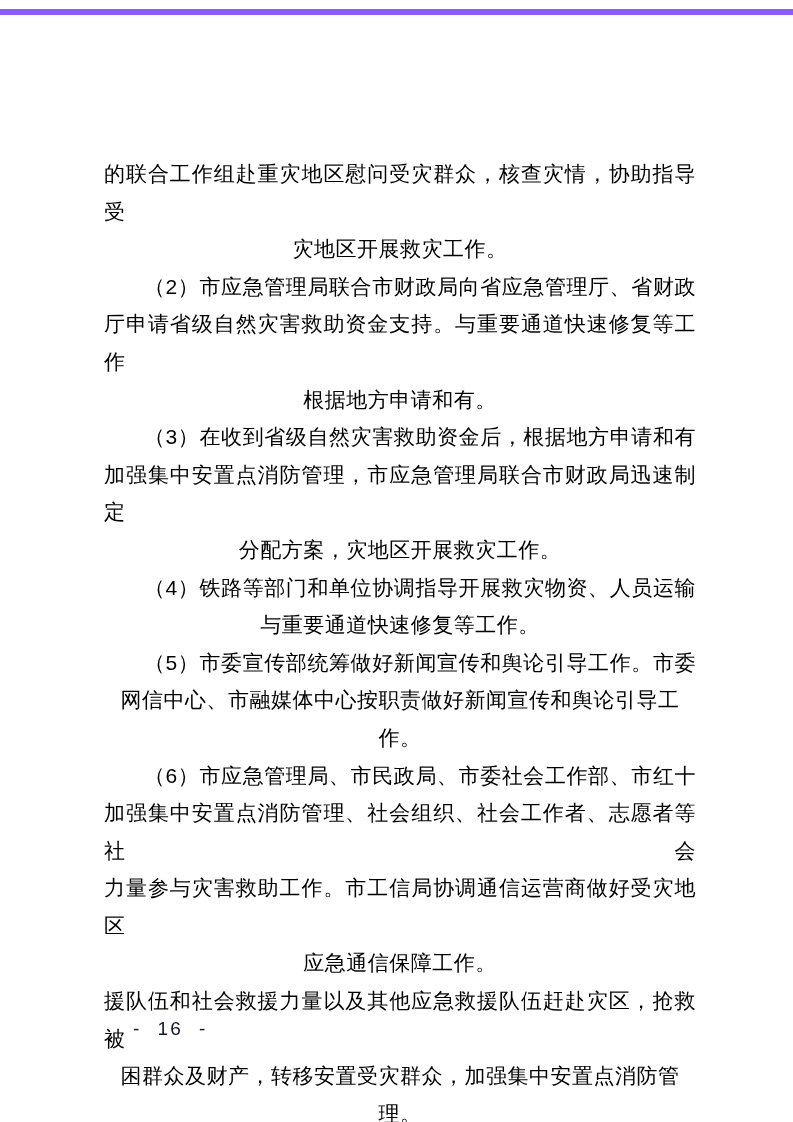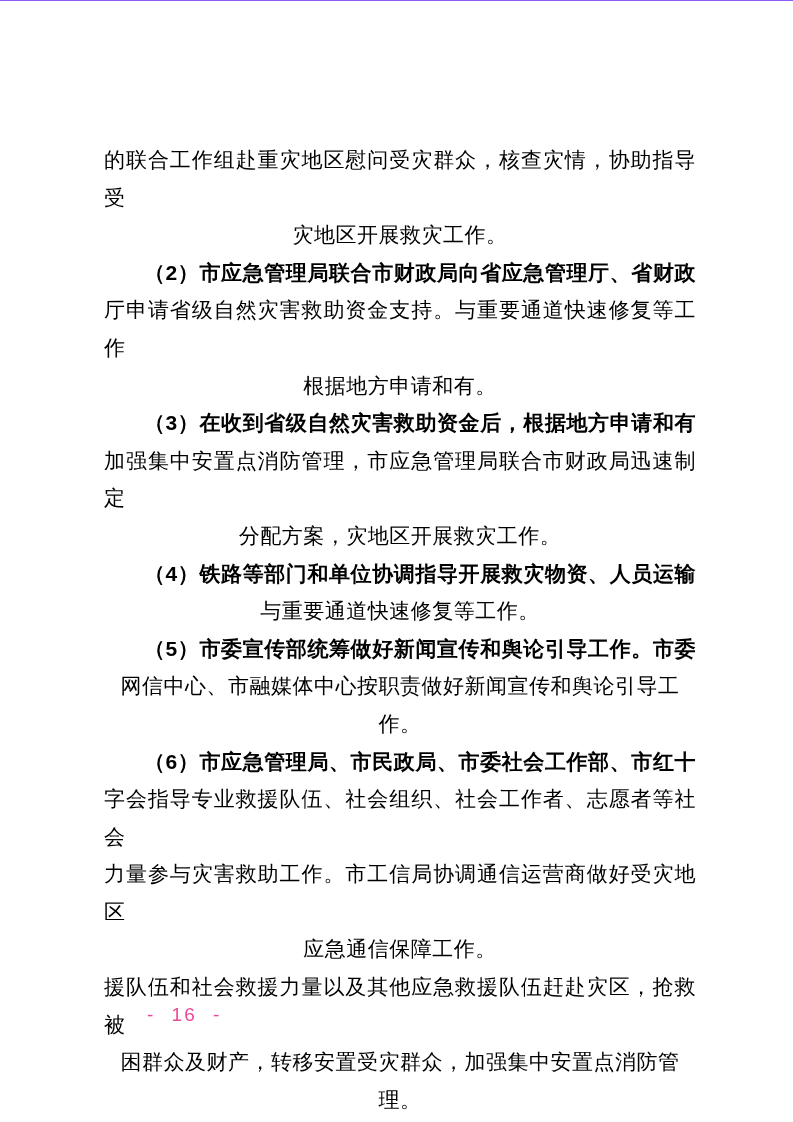--- a/index.html
+++ b/index.html
@@ -12,72 +12,72 @@
     background: #ffffff;
     position: relative;
     overflow: hidden;
     font-family: "Liberation Sans", sans-serif;
     color: #000000;
   }
   .page {
     position: absolute;
     inset: 0;
     background: #ffffff;
-    border-top: 1px solid #8b5cf6;
+    border-top: 6px solid #8b5cf6;
+    margin-top: 9px;
   }
   .content {
     position: absolute;
     left: 104px;
     top: 140px;
     width: 592px;
   }
   .line {
     font-size: 21px;
     line-height: 37.6px;
     letter-spacing: 0.5px;
     text-align: center;
   }
   .line.just {
     text-align: justify;
     text-align-last: justify;
     text-justify: inter-character;
   }
   .line.indent {
     padding-left: 40px;
-    font-weight: bold;
   }
   .page-number {
     position: absolute;
-    left: 147px;
+    left: 133px;
     top: 1002px;
     font-size: 19px;
     line-height: 24px;
     letter-spacing: 2px;
     word-spacing: 9px;
-    color: #ec4899;
+    color: #0f172a;
   }
 </style>
 </head>
 <body>
 
 <div class="page">
   <div class="content">
       <div class="line just">的联合工作组赴重灾地区慰问受灾群众，核查灾情，协助指导受</div>
       <div class="line">灾地区开展救灾工作。</div>
       <div class="line just indent">（2）市应急管理局联合市财政局向省应急管理厅、省财政</div>
       <div class="line just">厅申请省级自然灾害救助资金支持。与重要通道快速修复等工作</div>
       <div class="line">根据地方申请和有。</div>
       <div class="line just indent">（3）在收到省级自然灾害救助资金后，根据地方申请和有</div>
       <div class="line just">加强集中安置点消防管理，市应急管理局联合市财政局迅速制定</div>
       <div class="line">分配方案，灾地区开展救灾工作。</div>
       <div class="line just indent">（4）铁路等部门和单位协调指导开展救灾物资、人员运输</div>
       <div class="line">与重要通道快速修复等工作。</div>
       <div class="line just indent">（5）市委宣传部统筹做好新闻宣传和舆论引导工作。市委</div>
       <div class="line">网信中心、市融媒体中心按职责做好新闻宣传和舆论引导工作。</div>
       <div class="line just indent">（6）市应急管理局、市民政局、市委社会工作部、市红十</div>
-      <div class="line just">字会指导专业救援队伍、社会组织、社会工作者、志愿者等社会</div>
+      <div class="line just">加强集中安置点消防管理、社会组织、社会工作者、志愿者等社会</div>
       <div class="line just">力量参与灾害救助工作。市工信局协调通信运营商做好受灾地区</div>
       <div class="line">应急通信保障工作。</div>
       <div class="line just">援队伍和社会救援力量以及其他应急救援队伍赶赴灾区，抢救被</div>
       <div class="line">困群众及财产，转移安置受灾群众，加强集中安置点消防管理。</div>
     </div>
   <div class="page-number">- 16 -</div>
 </div>
 
 </body></html>

